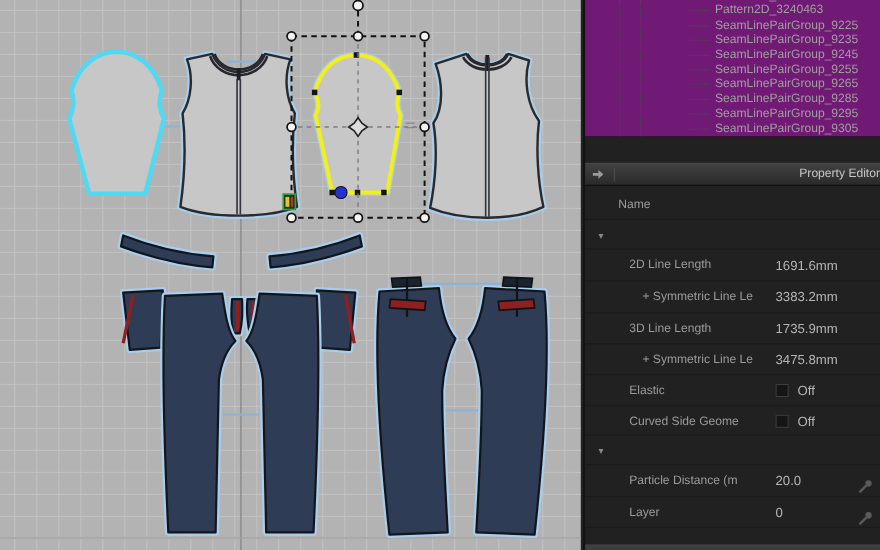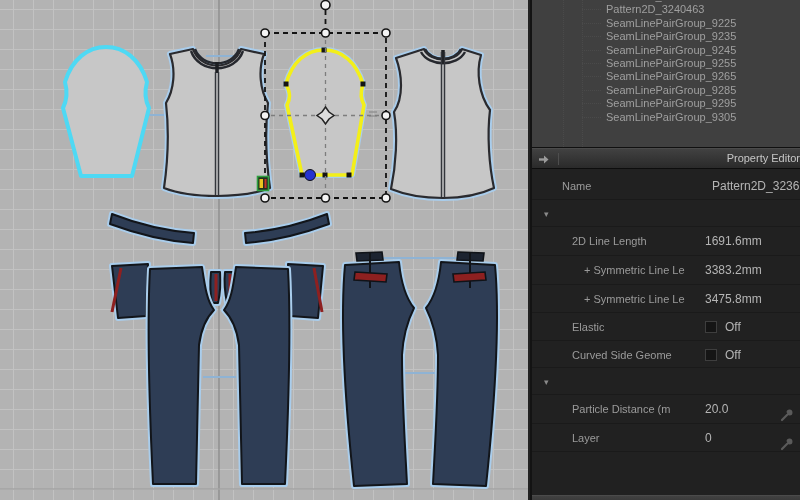--- a/index.html
+++ b/index.html
@@ -32,22 +32,22 @@
   .crossdash { stroke:#7d7d7d; stroke-width:1.3; fill:none; stroke-dasharray:4 4; }
   .handle { fill:#f4f4f4; stroke:#141414; stroke-width:1.6; }
   .vertex { fill:#141414; }
   .axis   { stroke:var(--axis,#8e8e8e); stroke-width:1.4; }
 
   
   .panel {
     position:absolute; left:530px; top:0; width:270px; height:500px;
     background:#212121; border-left:2px solid #131313; color:#9f9f9f;
   }
-  .tree { position:absolute; left:0; top:0; width:100%; height:148px;
-          background:#404040; overflow:hidden; border-bottom:1px solid #101010;}
+  .tree { position:absolute; left:0; top:0; width:100%; height:125px;
+          background:#701a75; overflow:hidden; border-bottom:1px solid #101010;padding-left:44px;}
   .guide { position:absolute; top:0; bottom:0; border-left:1px dotted #4a4a4a; }
   .g1 { left:31px; } .g2 { left:50px; }
   .tree-list { margin-top:-10px; }
   .tree-item { position:relative; height:13.4px; line-height:13.4px;
                padding-left:74px; font-size:11px; color:#9f9f9f;
                white-space:nowrap; overflow:hidden; }
   .tree-item::before { content:""; position:absolute; left:50px; top:6px;
                width:19px; border-top:1px dotted #4a4a4a; }
 
   .bar { position:absolute; left:0; width:100%; height:21px;
@@ -265,34 +265,37 @@
         </svg>
       </span>
       <span class="bar-sep"></span>
       <span class="bar-title">Property Editor</span>
     </div>
 
     <div class="pe-body">
 
       <div class="prow h28">
         <span class="plabel lv0">Name</span>
-        <span class="pvalue name-value">Pattern2D_3236</span>
       </div>
 
       <div class="prow h27">
         <span class="tri">▾</span>
       </div>
 
       <div class="prow h29">
         <span class="plabel lv1">2D Line Length</span>
         <span class="pvalue">1691.6mm</span>
       </div>
       <div class="prow h29">
         <span class="plabel lv2">+ Symmetric Line Le</span>
         <span class="pvalue">3383.2mm</span>
+      </div>
+      <div class="prow h28">
+        <span class="plabel lv1">3D Line Length</span>
+        <span class="pvalue">1735.9mm</span>
       </div>
       <div class="prow h28">
         <span class="plabel lv2">+ Symmetric Line Le</span>
         <span class="pvalue">3475.8mm</span>
       </div>
 
       <div class="prow h28">
         <span class="plabel lv1">Elastic</span>
         <span class="checkbox"></span>
         <span class="pvalue off-val">Off</span>

